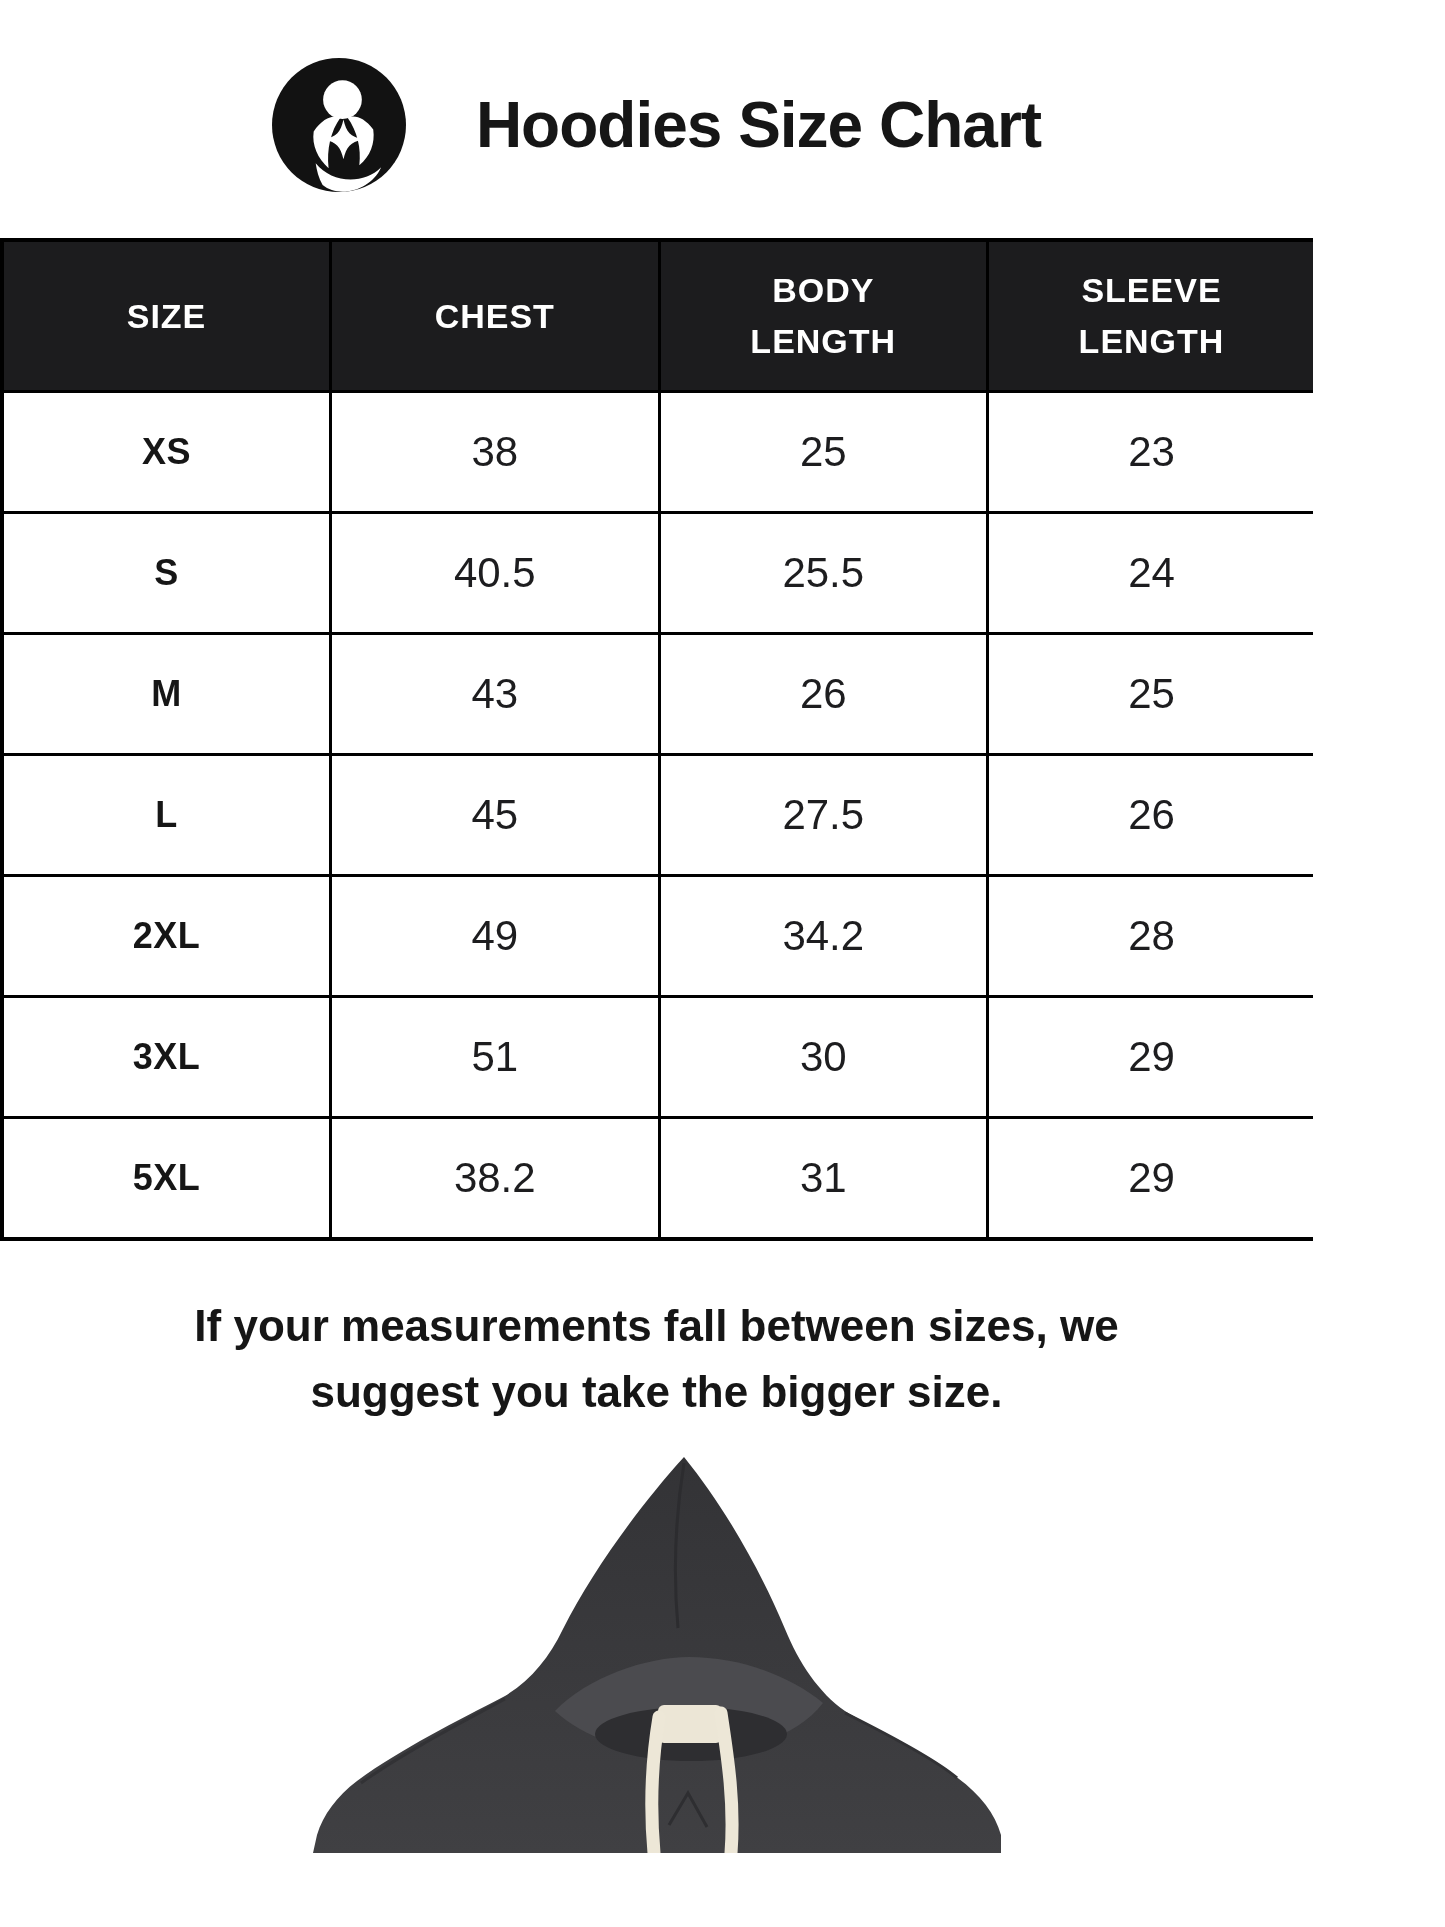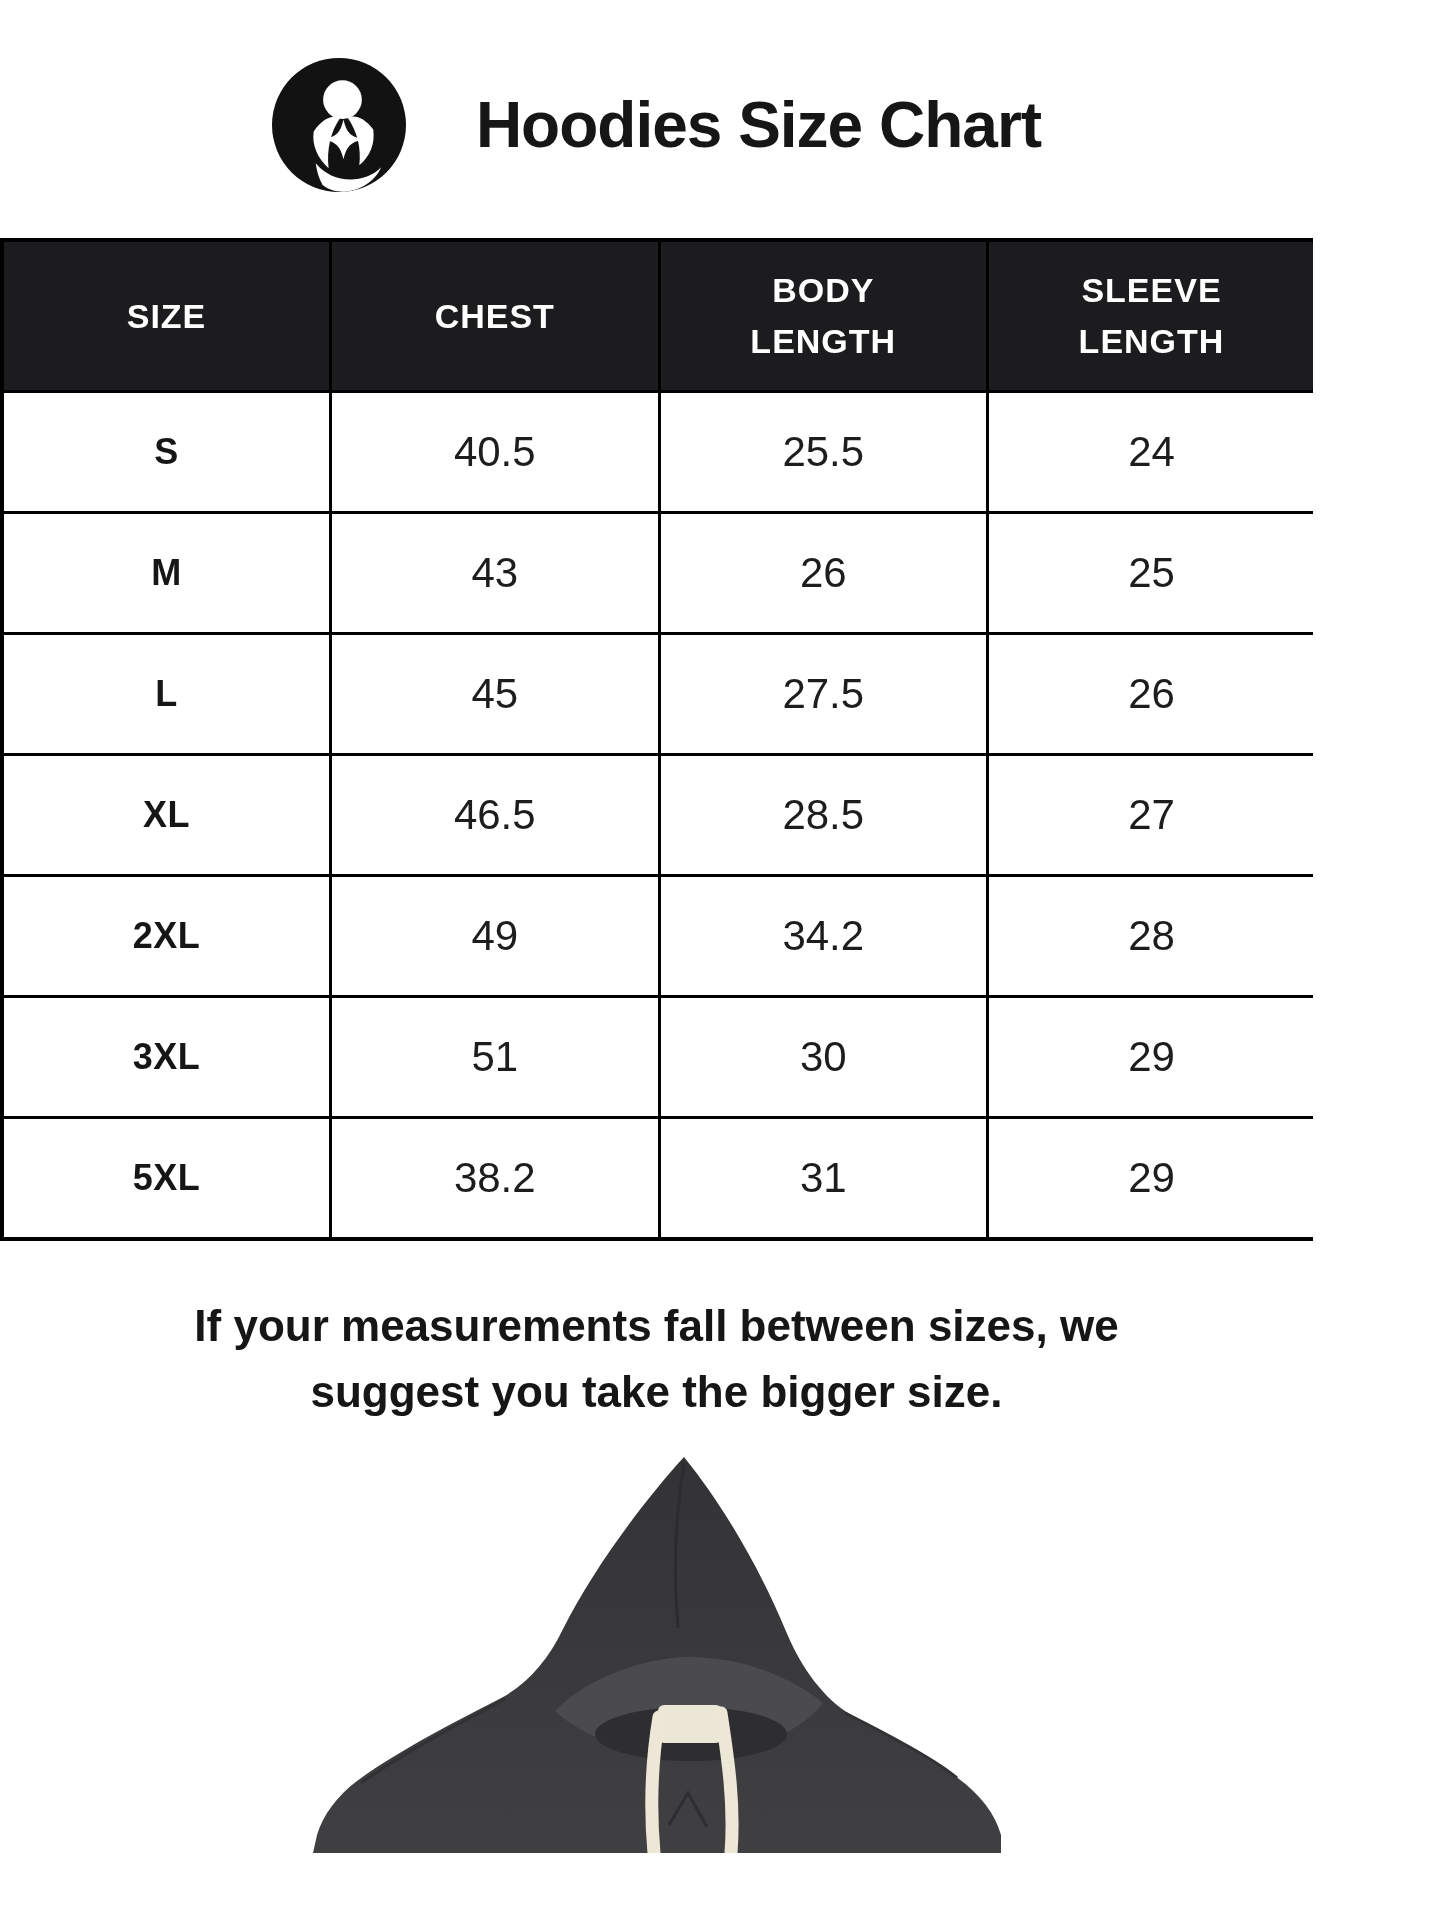--- a/index.html
+++ b/index.html
@@ -116,42 +116,42 @@
       <thead>
         <tr>
           <th><span class="th-label">SIZE</span></th>
           <th><span class="th-label">CHEST</span></th>
           <th><span class="th-label">BODY LENGTH</span></th>
           <th><span class="th-label">SLEEVE LENGTH</span></th>
         </tr>
       </thead>
       <tbody>
         <tr>
+          <td class="size-cell">XS</td>
+          <td class="num-cell">38</td>
+          <td class="num-cell">25</td>
+          <td class="num-cell">23</td>
+        </tr>
+        <tr>
           <td class="size-cell">S</td>
           <td class="num-cell">40.5</td>
           <td class="num-cell">25.5</td>
           <td class="num-cell">24</td>
         </tr>
         <tr>
           <td class="size-cell">M</td>
           <td class="num-cell">43</td>
           <td class="num-cell">26</td>
           <td class="num-cell">25</td>
         </tr>
         <tr>
           <td class="size-cell">L</td>
           <td class="num-cell">45</td>
           <td class="num-cell">27.5</td>
           <td class="num-cell">26</td>
-        </tr>
-        <tr>
-          <td class="size-cell">XL</td>
-          <td class="num-cell">46.5</td>
-          <td class="num-cell">28.5</td>
-          <td class="num-cell">27</td>
         </tr>
         <tr>
           <td class="size-cell">2XL</td>
           <td class="num-cell">49</td>
           <td class="num-cell">34.2</td>
           <td class="num-cell">28</td>
         </tr>
         <tr>
           <td class="size-cell">3XL</td>
           <td class="num-cell">51</td>

